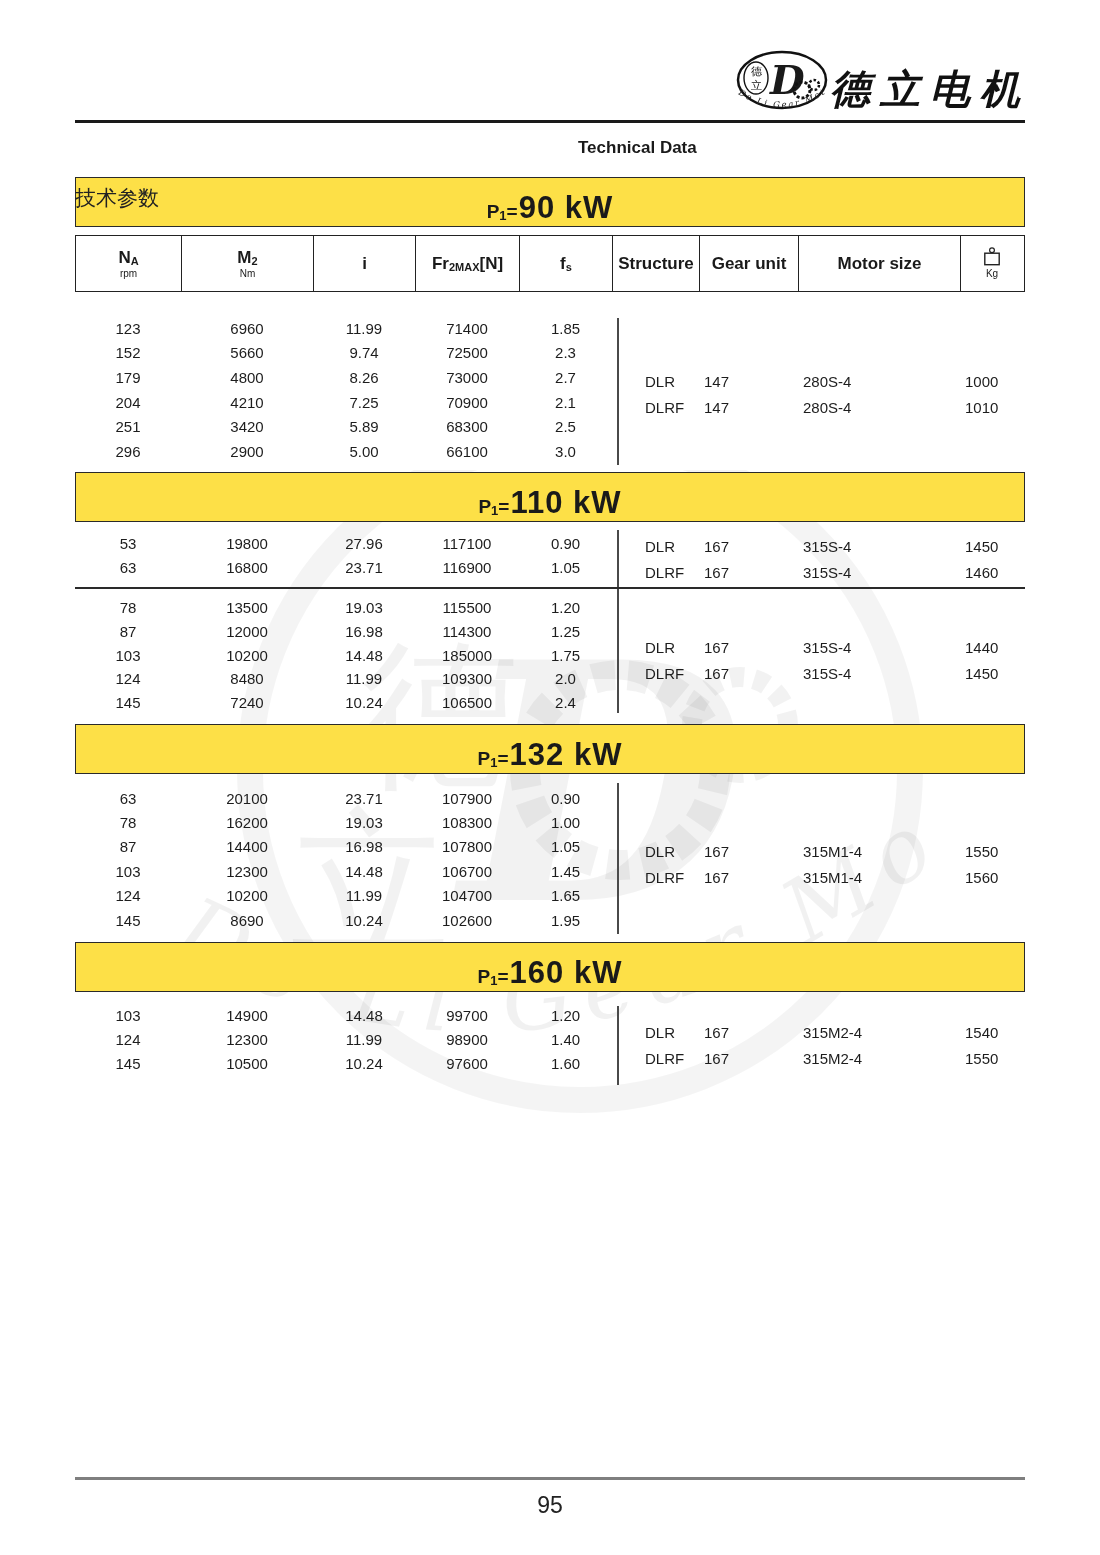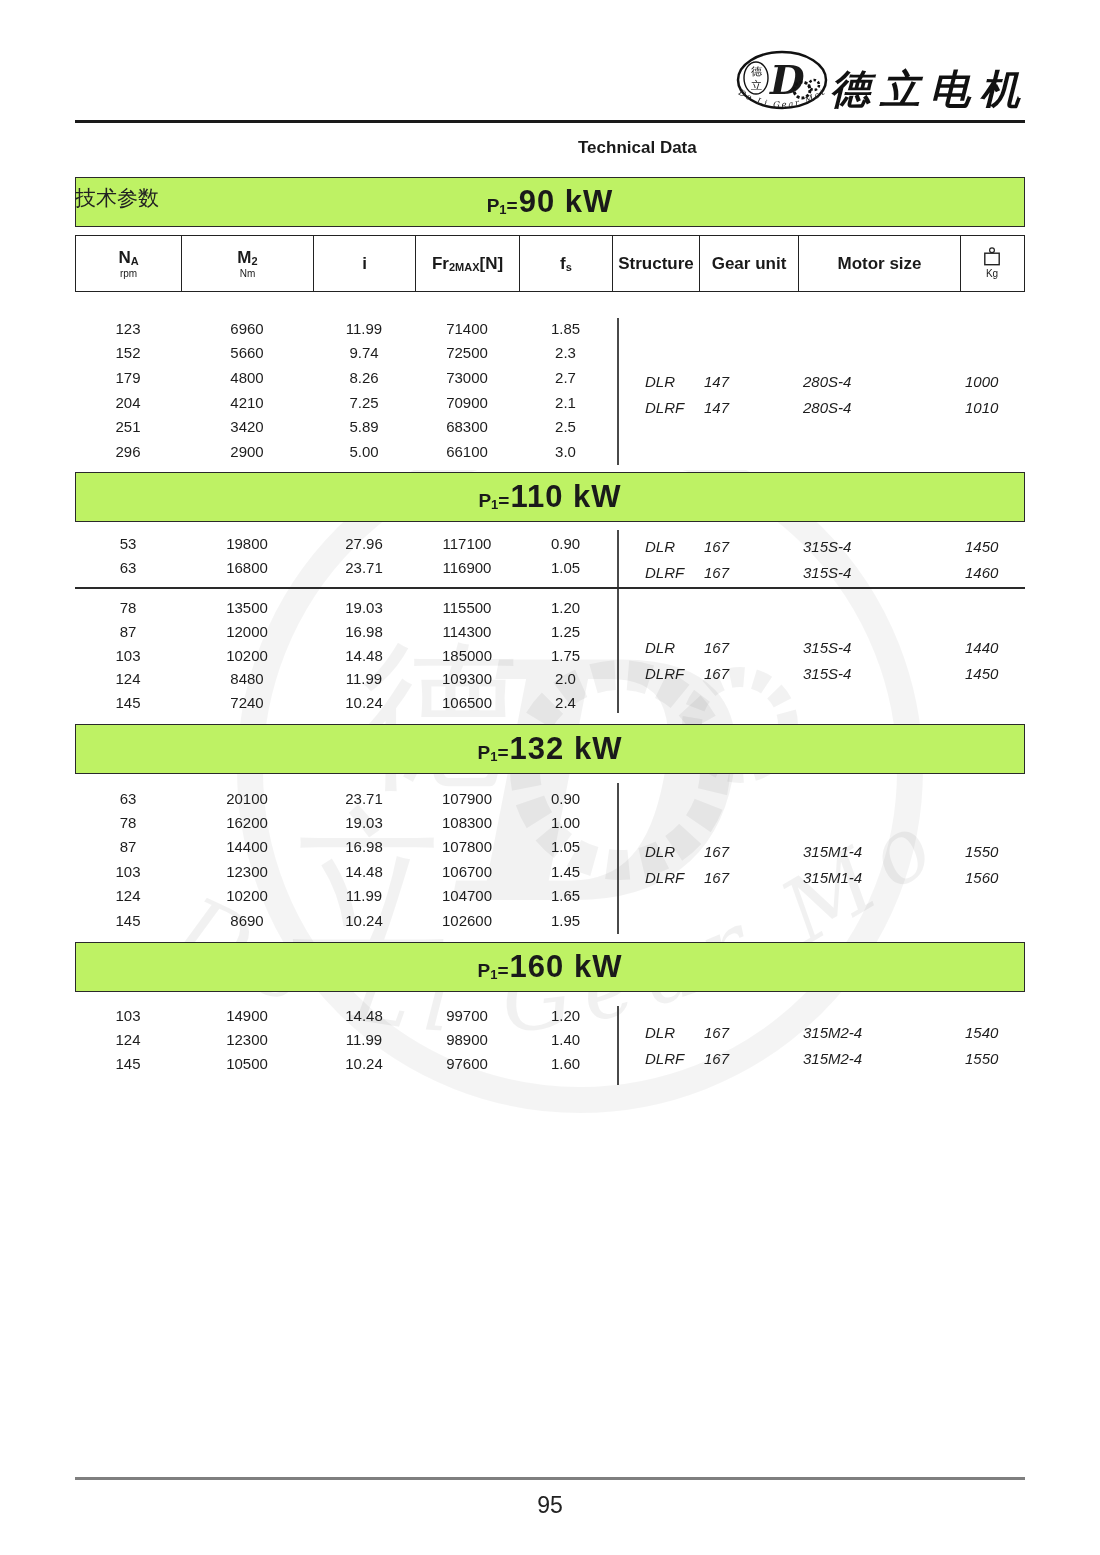--- a/index.html
+++ b/index.html
@@ -22,22 +22,22 @@
     font-size:40px; letter-spacing:10px; color:#111; white-space:nowrap;
   }
   .top-rule { height:3px; background:#1a1a1a; }
 
   .titles { height:54px; position:relative; }
   .title-cn { position:absolute; left:0; top:13px; font-size:21px; font-weight:500; color:#222;margin-top:48px; }
   .title-en { position:absolute; left:503px; top:15px; font-size:17px; font-weight:bold; color:#1a1a1a; }
 
   
   .banner {
-    height:50px; border:1.5px solid #2a2a2a; background:#bef264;
-    display:flex; justify-content:center; align-items:baseline; padding-top:6px;
+    height:50px; border:1.5px solid #2a2a2a; background:#fde047;
+    display:flex; justify-content:center; align-items:baseline; padding-top:12px;
   }
   .p-prefix { font-size:19px; font-weight:bold; }
   .p-prefix sub { font-size:13px; font-weight:bold; vertical-align:-2px; }
   .p-value { font-size:31px; font-weight:bold; letter-spacing:1px; margin-left:1px; }
 
   
   .hrow {
     margin-top:8px; height:57px; width:950px; border:1.5px solid #222;
     display:grid; grid-template-columns:106px 132px 102px 104px 93px 87px 99px 162px 62px;
   }
@@ -51,21 +51,21 @@
   .h-unit { font-size:10px; font-weight:normal; }
   .kg-cell .h-unit { margin-top:1px; }
 
   
   .datablock { position:relative; display:flex; width:950px; }
   .rows { width:542px; }
   .drow { display:grid; grid-template-columns:106px 132px 102px 104px 93px; height:var(--rh,24.5px); align-items:center; }
   .dcell { text-align:center; font-size:15px; color:#1d1d1d; }
   .vline { position:absolute; left:542px; width:1.5px; background:#4a4a4a; }
   .info { width:408px; display:flex; flex-direction:column; justify-content:center; gap:1px; }
-  .irow { display:grid; grid-template-columns:87px 99px 162px 60px; height:25px; align-items:center;font-style:italic; }
+  .irow { display:grid; grid-template-columns:87px 99px 162px 60px; height:25px; align-items:center; }
   .icell { text-align:left; font-size:15px; color:#1d1d1d; }
   .icell-left { text-align:left; padding-left:28px; }
   .subdivider { height:2px; background:#2a2a2a; width:950px; }
 
   
   .footer-rule { position:absolute; left:0; top:1477px; width:950px; height:2.5px; background:#7f7f7f; }
   .page-number { position:absolute; left:0; top:1492px; width:950px; text-align:center; font-size:23px; color:#222; }
 </style>
 </head>
 <body>

